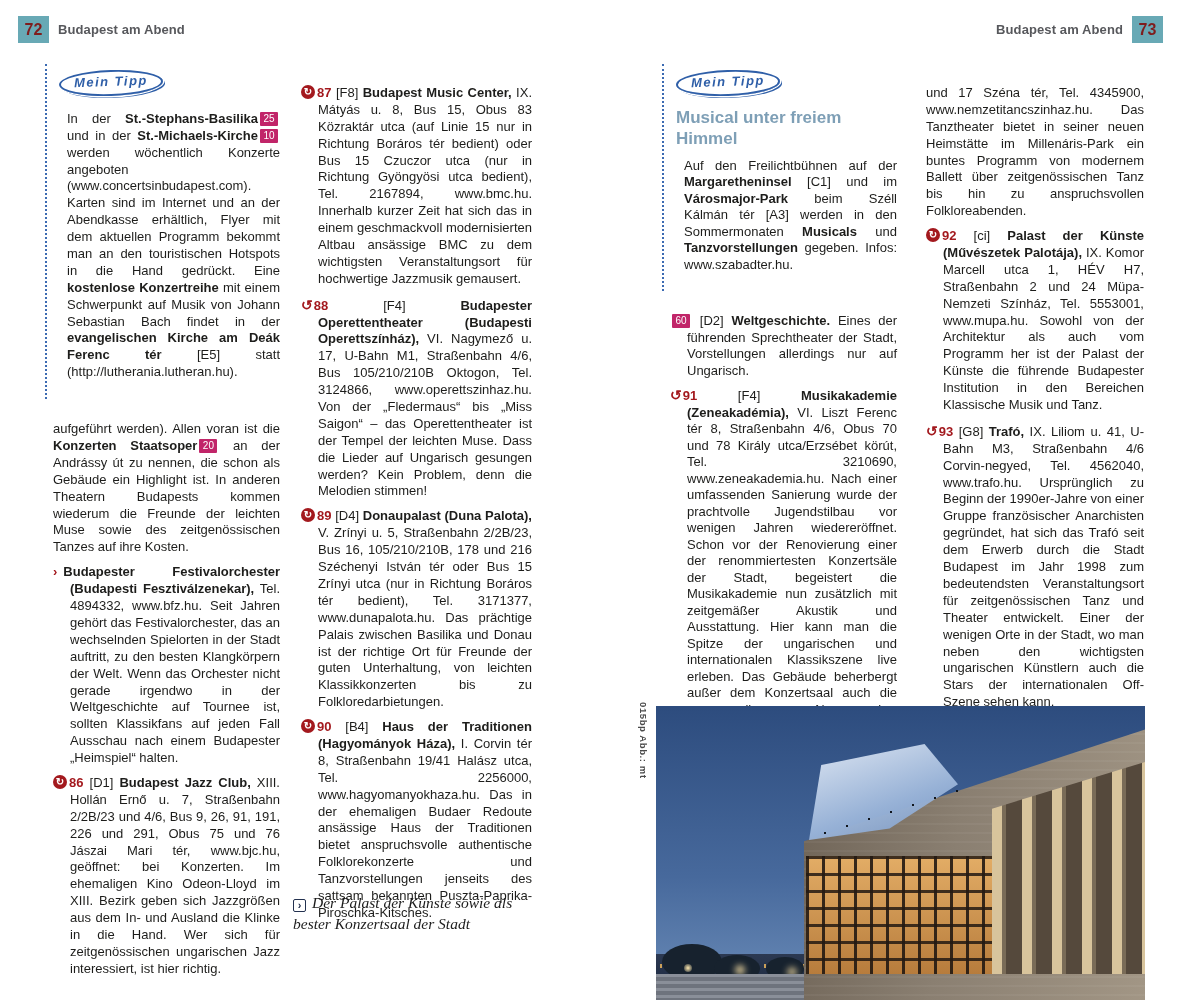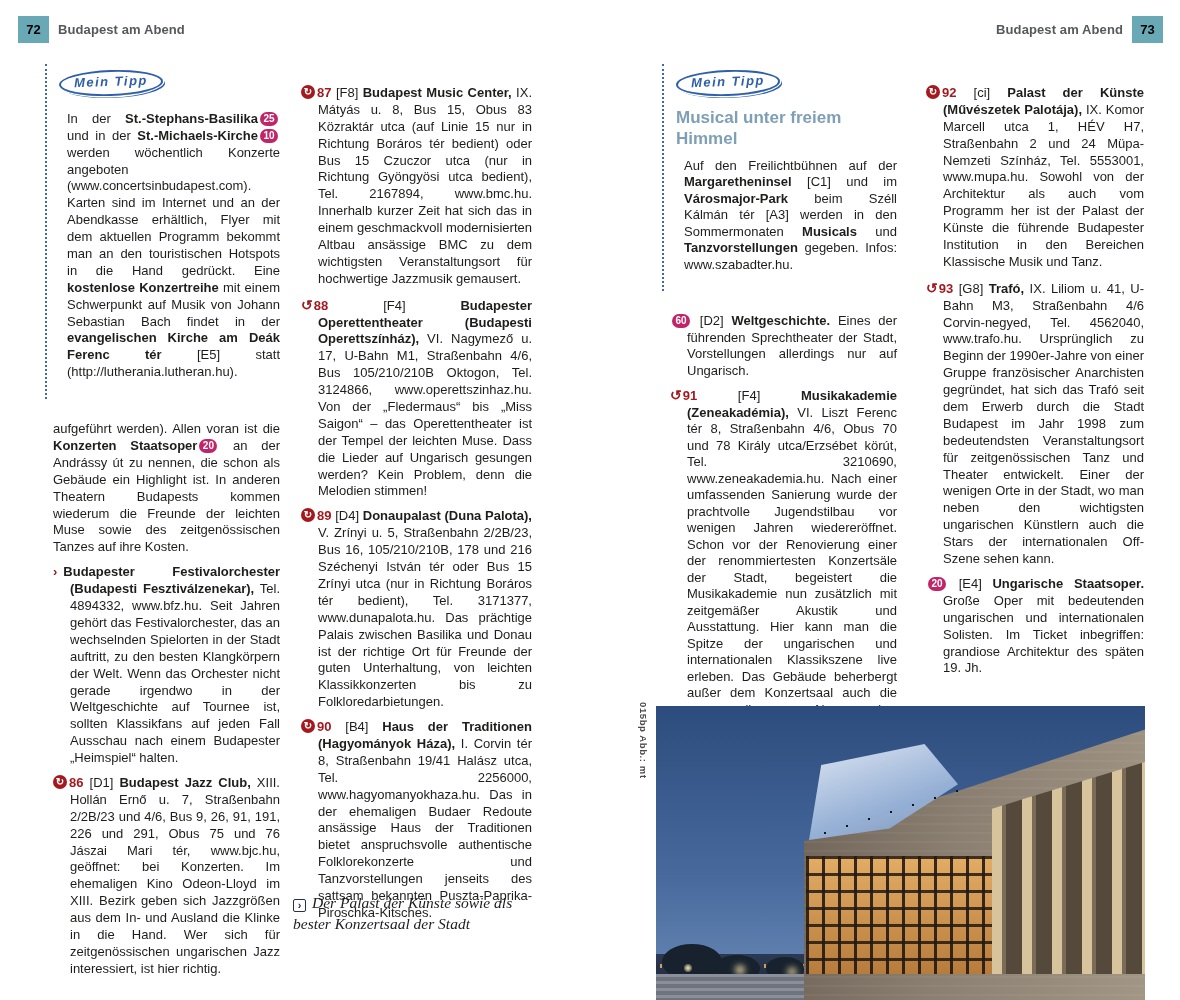--- a/index.html
+++ b/index.html
@@ -13,21 +13,21 @@
   }
   *{margin:0;padding:0;box-sizing:border-box}
   html,body{background:#fff}
   .page{position:relative;width:1180px;height:1000px;background:#ffffff;overflow:hidden;
         font-family:"Liberation Sans",sans-serif;color:var(--ink)}
   
   .hdr{position:absolute;top:16px;display:flex;align-items:center;gap:9px}
   .hdr-l{left:18px}
   .hdr-r{right:17px}
   .pgnum{display:flex;align-items:center;justify-content:center;width:31px;height:27px;
-         background:var(--teal);color:#000000;font-weight:700;font-size:13px}
+         background:var(--teal);color:#7f1d1d;font-weight:700;font-size:16px}
   .pgtitle{font-size:13px;font-weight:700;color:var(--hdr);letter-spacing:.1px}
   
   .col{position:absolute;top:64px;font-size:13px;line-height:1.3;text-align:justify}
   .col p{margin:8px}
   #c1{left:45px;width:243px}
   #c2{left:293px;width:247px;padding-top:13px}
   #c3{left:662px;width:243px;line-height:1.27}
   #c4{left:918px;width:234px;padding-top:13px}
   .item{padding-left:17px;text-indent:-17px}
   .mt{margin-top:22px !important}
@@ -35,22 +35,22 @@
   .tipbox{border-left:2px dotted #3b6ab2;padding:6px 0 10px 12px}
   .meintipp{display:inline-block;border:2px solid var(--blue);border-radius:50%;
             padding:2px 13px 3px;color:var(--blue);font-style:italic;font-weight:700;
             font-size:13px;letter-spacing:1.5px;transform:rotate(-2deg);
             box-shadow:0 0 0 1.5px #fff,2px 2px 0 0 var(--blue);margin-bottom:7px;white-space:nowrap}
   .tiphead{font-size:17px;font-weight:700;color:var(--tiphead);margin:4px 0 3px;text-align:left}
   
   .sg-n{ }
   .sg-b{font-weight:700}
   .sg-red{color:var(--red);font-weight:700}
-  .sg-badge{display:inline-block;background:var(--magenta);color:#fff;font-weight:700;
-            font-size:10px;line-height:14px;min-width:18px;padding:0 3px;border-radius:7px;
+  .sg-badge{display:inline-block;background:var(--magenta);color:#fff;font-weight:400;
+            font-size:10px;line-height:14px;min-width:18px;padding:0 3px;border-radius:1px;
             text-align:center;vertical-align:1px;margin:0 2px;text-indent:0}
   .sg-ia{display:inline-block;width:14px;height:14px;background:var(--red);border-radius:50%;
          vertical-align:-2px;margin-right:2px;position:relative;text-indent:0}
   .sg-ia::before{content:"↻";position:absolute;left:0;top:0;width:14px;line-height:14px;
                  text-align:center;color:#fff;font-size:10px;font-weight:700}
   .sg-ir{display:inline-block;color:var(--red);font-weight:700;margin-right:1px;text-indent:0}
   .sg-ir::before{content:"↺";font-size:14px}
   .sg-ch{color:var(--red);font-weight:700;padding-right:6px;text-indent:0}
   
   .caption{position:absolute;left:293px;top:893px;width:258px;
@@ -134,20 +134,21 @@
       <span class="meintipp">Mein Tipp</span>
       <div class="tiphead">Musical unter freiem Himmel</div>
       <p><span class="sg-n">Auf den Freilichtbühnen auf der </span><span class="sg-b">Margaretheninsel</span><span class="sg-n"> [C1] und im </span><span class="sg-b">Városmajor-Park</span><span class="sg-n"> beim Széll Kálmán tér [A3] werden in den Sommermonaten </span><span class="sg-b">Musicals</span><span class="sg-n"> und </span><span class="sg-b">Tanzvorstellungen</span><span class="sg-n"> gegeben. Infos: www.szabadter.hu.</span></p>
     </div>
     <p class="item mt"><span class="sg-badge">60</span><span class="sg-n"> [D2] </span><span class="sg-b">Weltgeschichte.</span><span class="sg-n"> Eines der führenden Sprechtheater der Stadt, Vorstellungen allerdings nur auf Ungarisch.</span></p>
     <p class="item"><span class="sg-ir"></span><span class="sg-red">91</span><span class="sg-n"> [F4] </span><span class="sg-b">Musikakademie (Zeneakadémia),</span><span class="sg-n"> VI. Liszt Ferenc tér 8, Straßenbahn 4/6, Obus 70 und 78 Király utca/Erzsébet körút, Tel. 3210690, www.zeneakademia.hu. Nach einer umfassenden Sanierung wurde der prachtvolle Jugendstilbau vor wenigen Jahren wiedereröffnet. Schon vor der Renovierung einer der renommiertesten Konzertsäle der Stadt, begeistert die Musikakademie nun zusätzlich mit zeitgemäßer Akustik und Ausstattung. Hier kann man die Spitze der ungarischen und internationalen Klassikszene live erleben. Das Gebäude beherbergt außer dem Konzertsaal auch die von ihrem Namensgeber begründete Franz-Liszt-Musikakademie.</span></p>
     <p class="item"><span class="sg-ch">›</span><span class="sg-b">Nationales Tanztheater (Nemzeti Táncszínház),</span><span class="sg-n"> II. Kis Rókus u. 16–20 (im Millenáris-Park), Straßenbahn 4/6</span></p>
   </div>
 
   <div class="col" id="c4">
+    <p><span class="sg-n">und 17 Széna tér, Tel. 4345900, www.nemzetitancszinhaz.hu. Das Tanztheater bietet in seiner neuen Heimstätte im Millenáris-Park ein buntes Programm von modernem Ballett über zeitgenössischen Tanz bis hin zu anspruchsvollen Folkloreabenden.</span></p>
     <p class="item"><span class="sg-ia"></span><span class="sg-red">92</span><span class="sg-n"> [ci] </span><span class="sg-b">Palast der Künste (Művészetek Palotája),</span><span class="sg-n"> IX. Komor Marcell utca 1, HÉV H7, Straßenbahn 2 und 24 Müpa-Nemzeti Színház, Tel. 5553001, www.mupa.hu. Sowohl von der Architektur als auch vom Programm her ist der Palast der Künste die führende Budapester Institution in den Bereichen Klassische Musik und Tanz.</span></p>
     <p class="item"><span class="sg-ir"></span><span class="sg-red">93</span><span class="sg-n"> [G8] </span><span class="sg-b">Trafó,</span><span class="sg-n"> IX. Liliom u. 41, U-Bahn M3, Straßenbahn 4/6 Corvin-negyed, Tel. 4562040, www.trafo.hu. Ursprünglich zu Beginn der 1990er-Jahre von einer Gruppe französischer Anarchisten gegründet, hat sich das Trafó seit dem Erwerb durch die Stadt Budapest im Jahr 1998 zum bedeutendsten Veranstaltungsort für zeitgenössischen Tanz und Theater entwickelt. Einer der wenigen Orte in der Stadt, wo man neben den wichtigsten ungarischen Künstlern auch die Stars der internationalen Off-Szene sehen kann.</span></p>
     <p class="item"><span class="sg-badge">20</span><span class="sg-n"> [E4] </span><span class="sg-b">Ungarische Staatsoper.</span><span class="sg-n"> Große Oper mit bedeutenden ungarischen und internationalen Solisten. Im Ticket inbegriffen: grandiose Architektur des späten 19. Jh.</span></p>
   </div>
 
   <div class="caption">
     <span class="cap-icon">›</span><span class="cap-text">Der Palast der Künste sowie als bester Konzertsaal der Stadt</span>
   </div>
 
   <div class="credit">015bp Abb.: mt</div>

